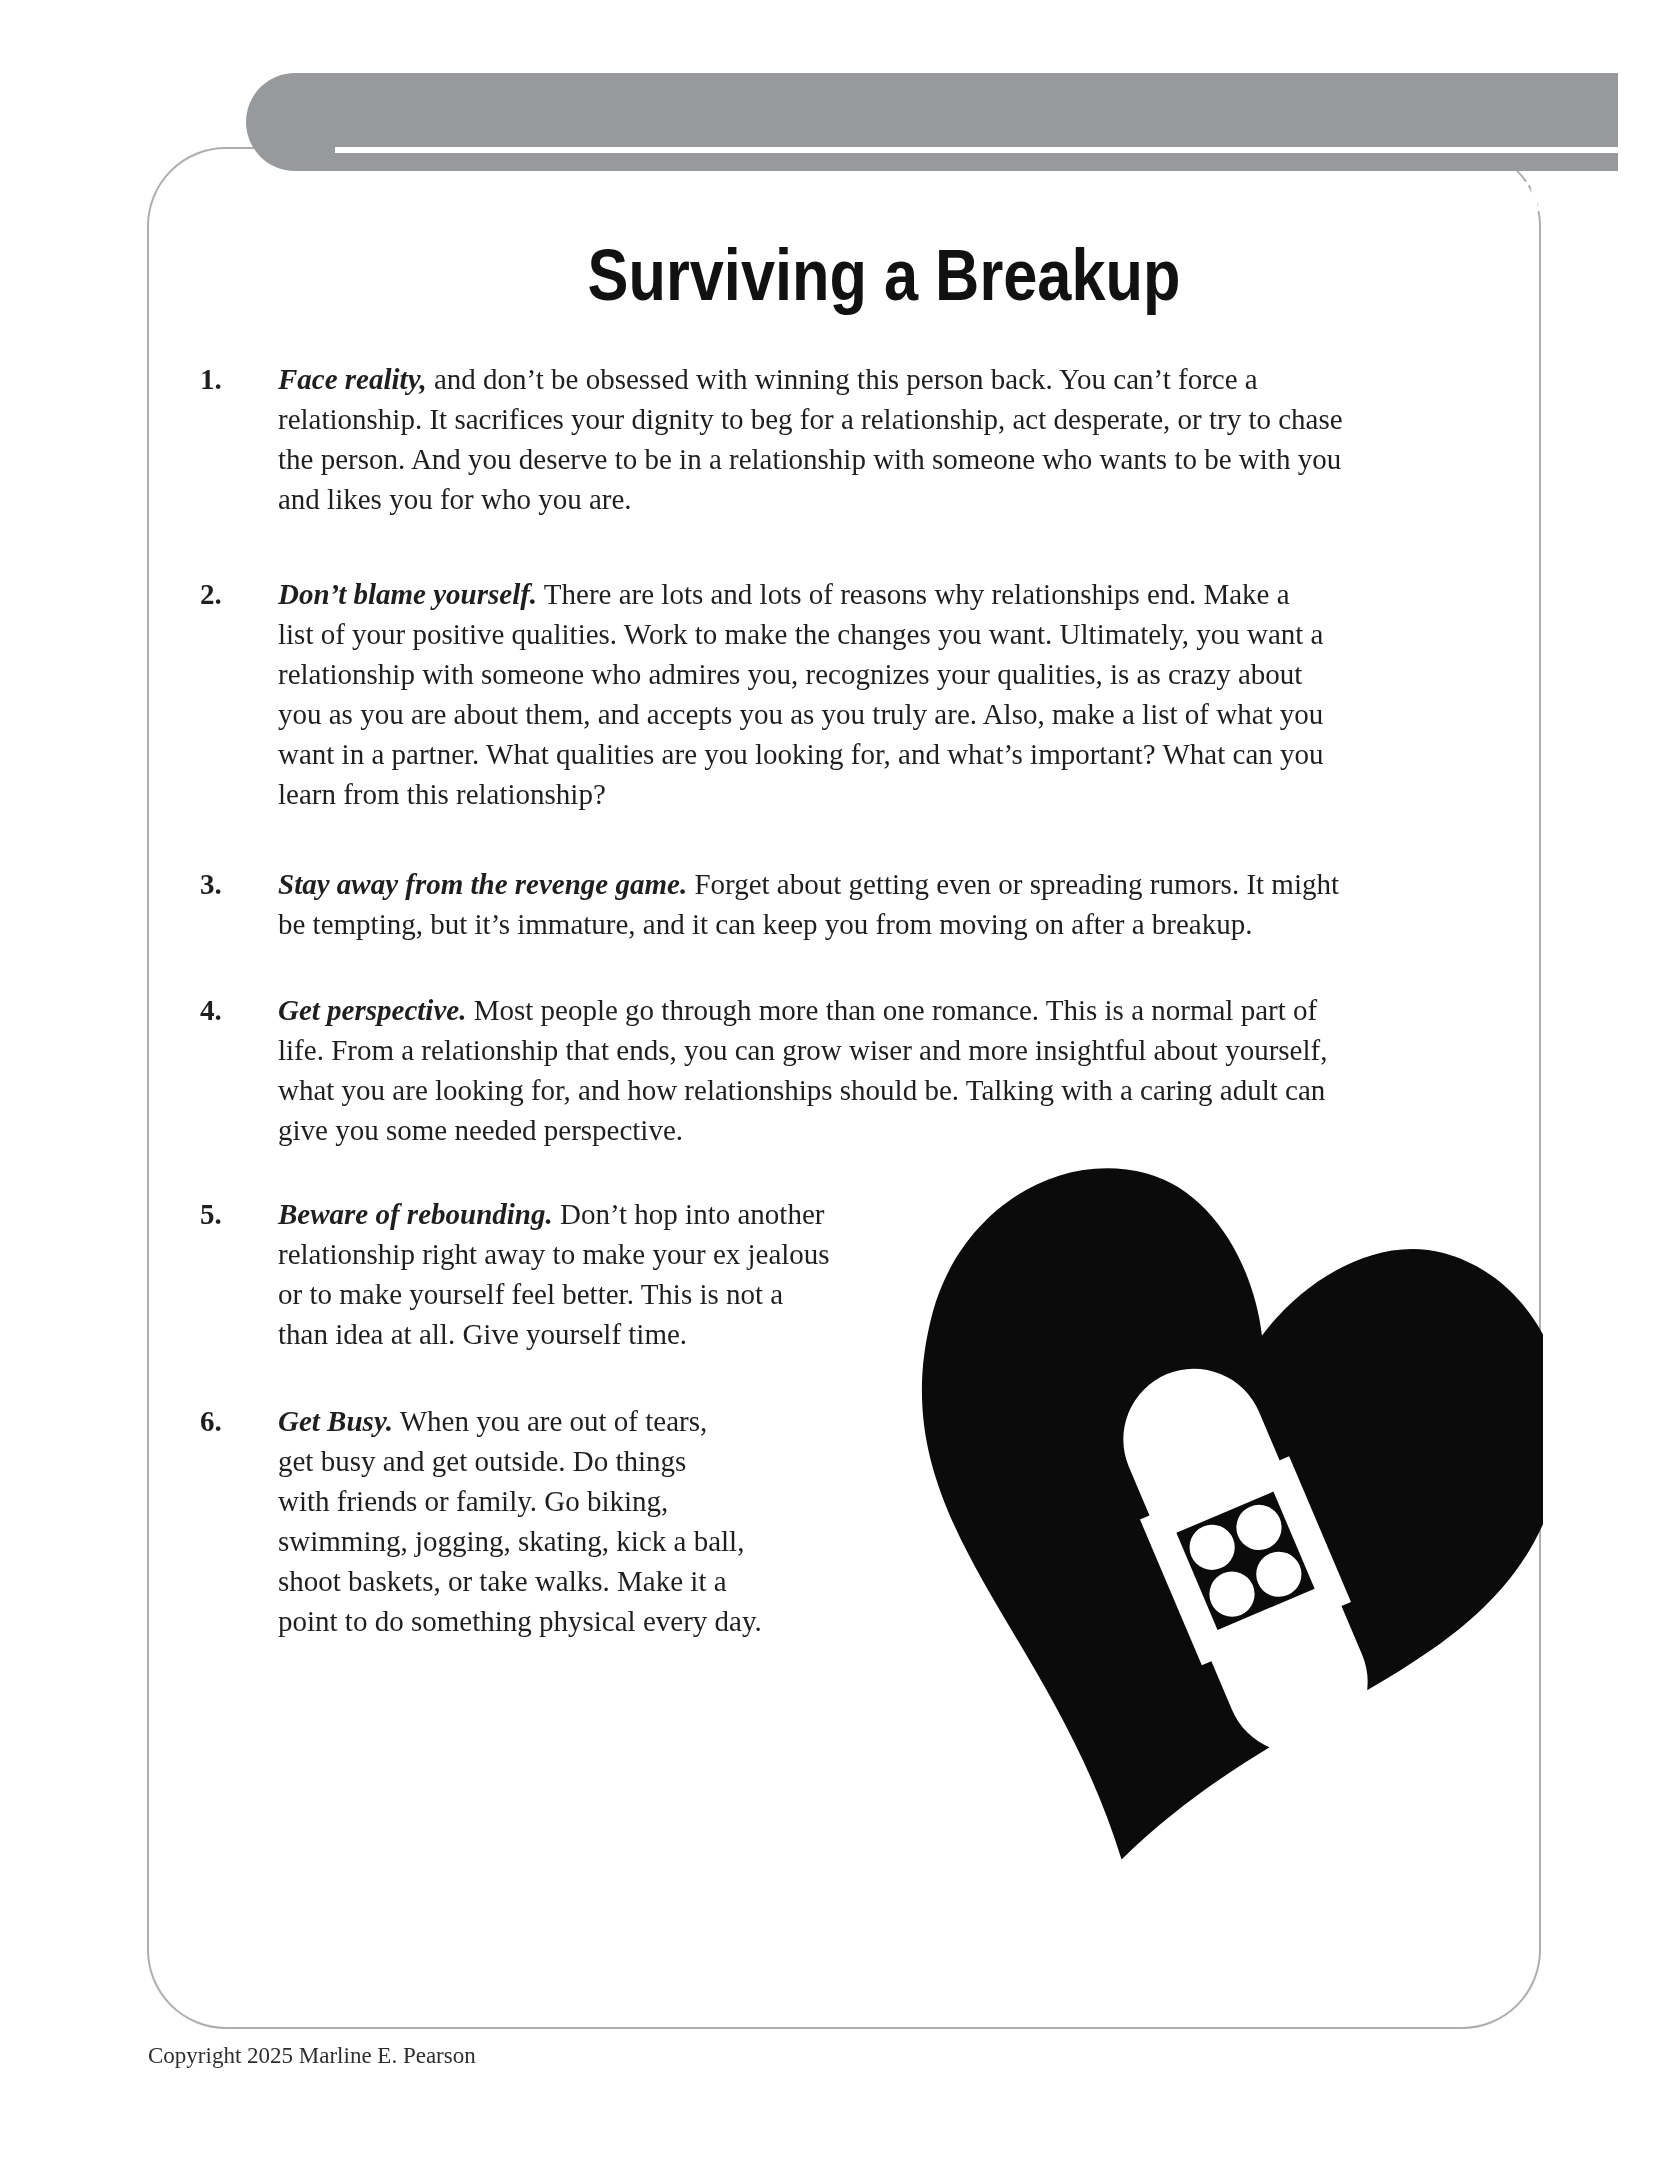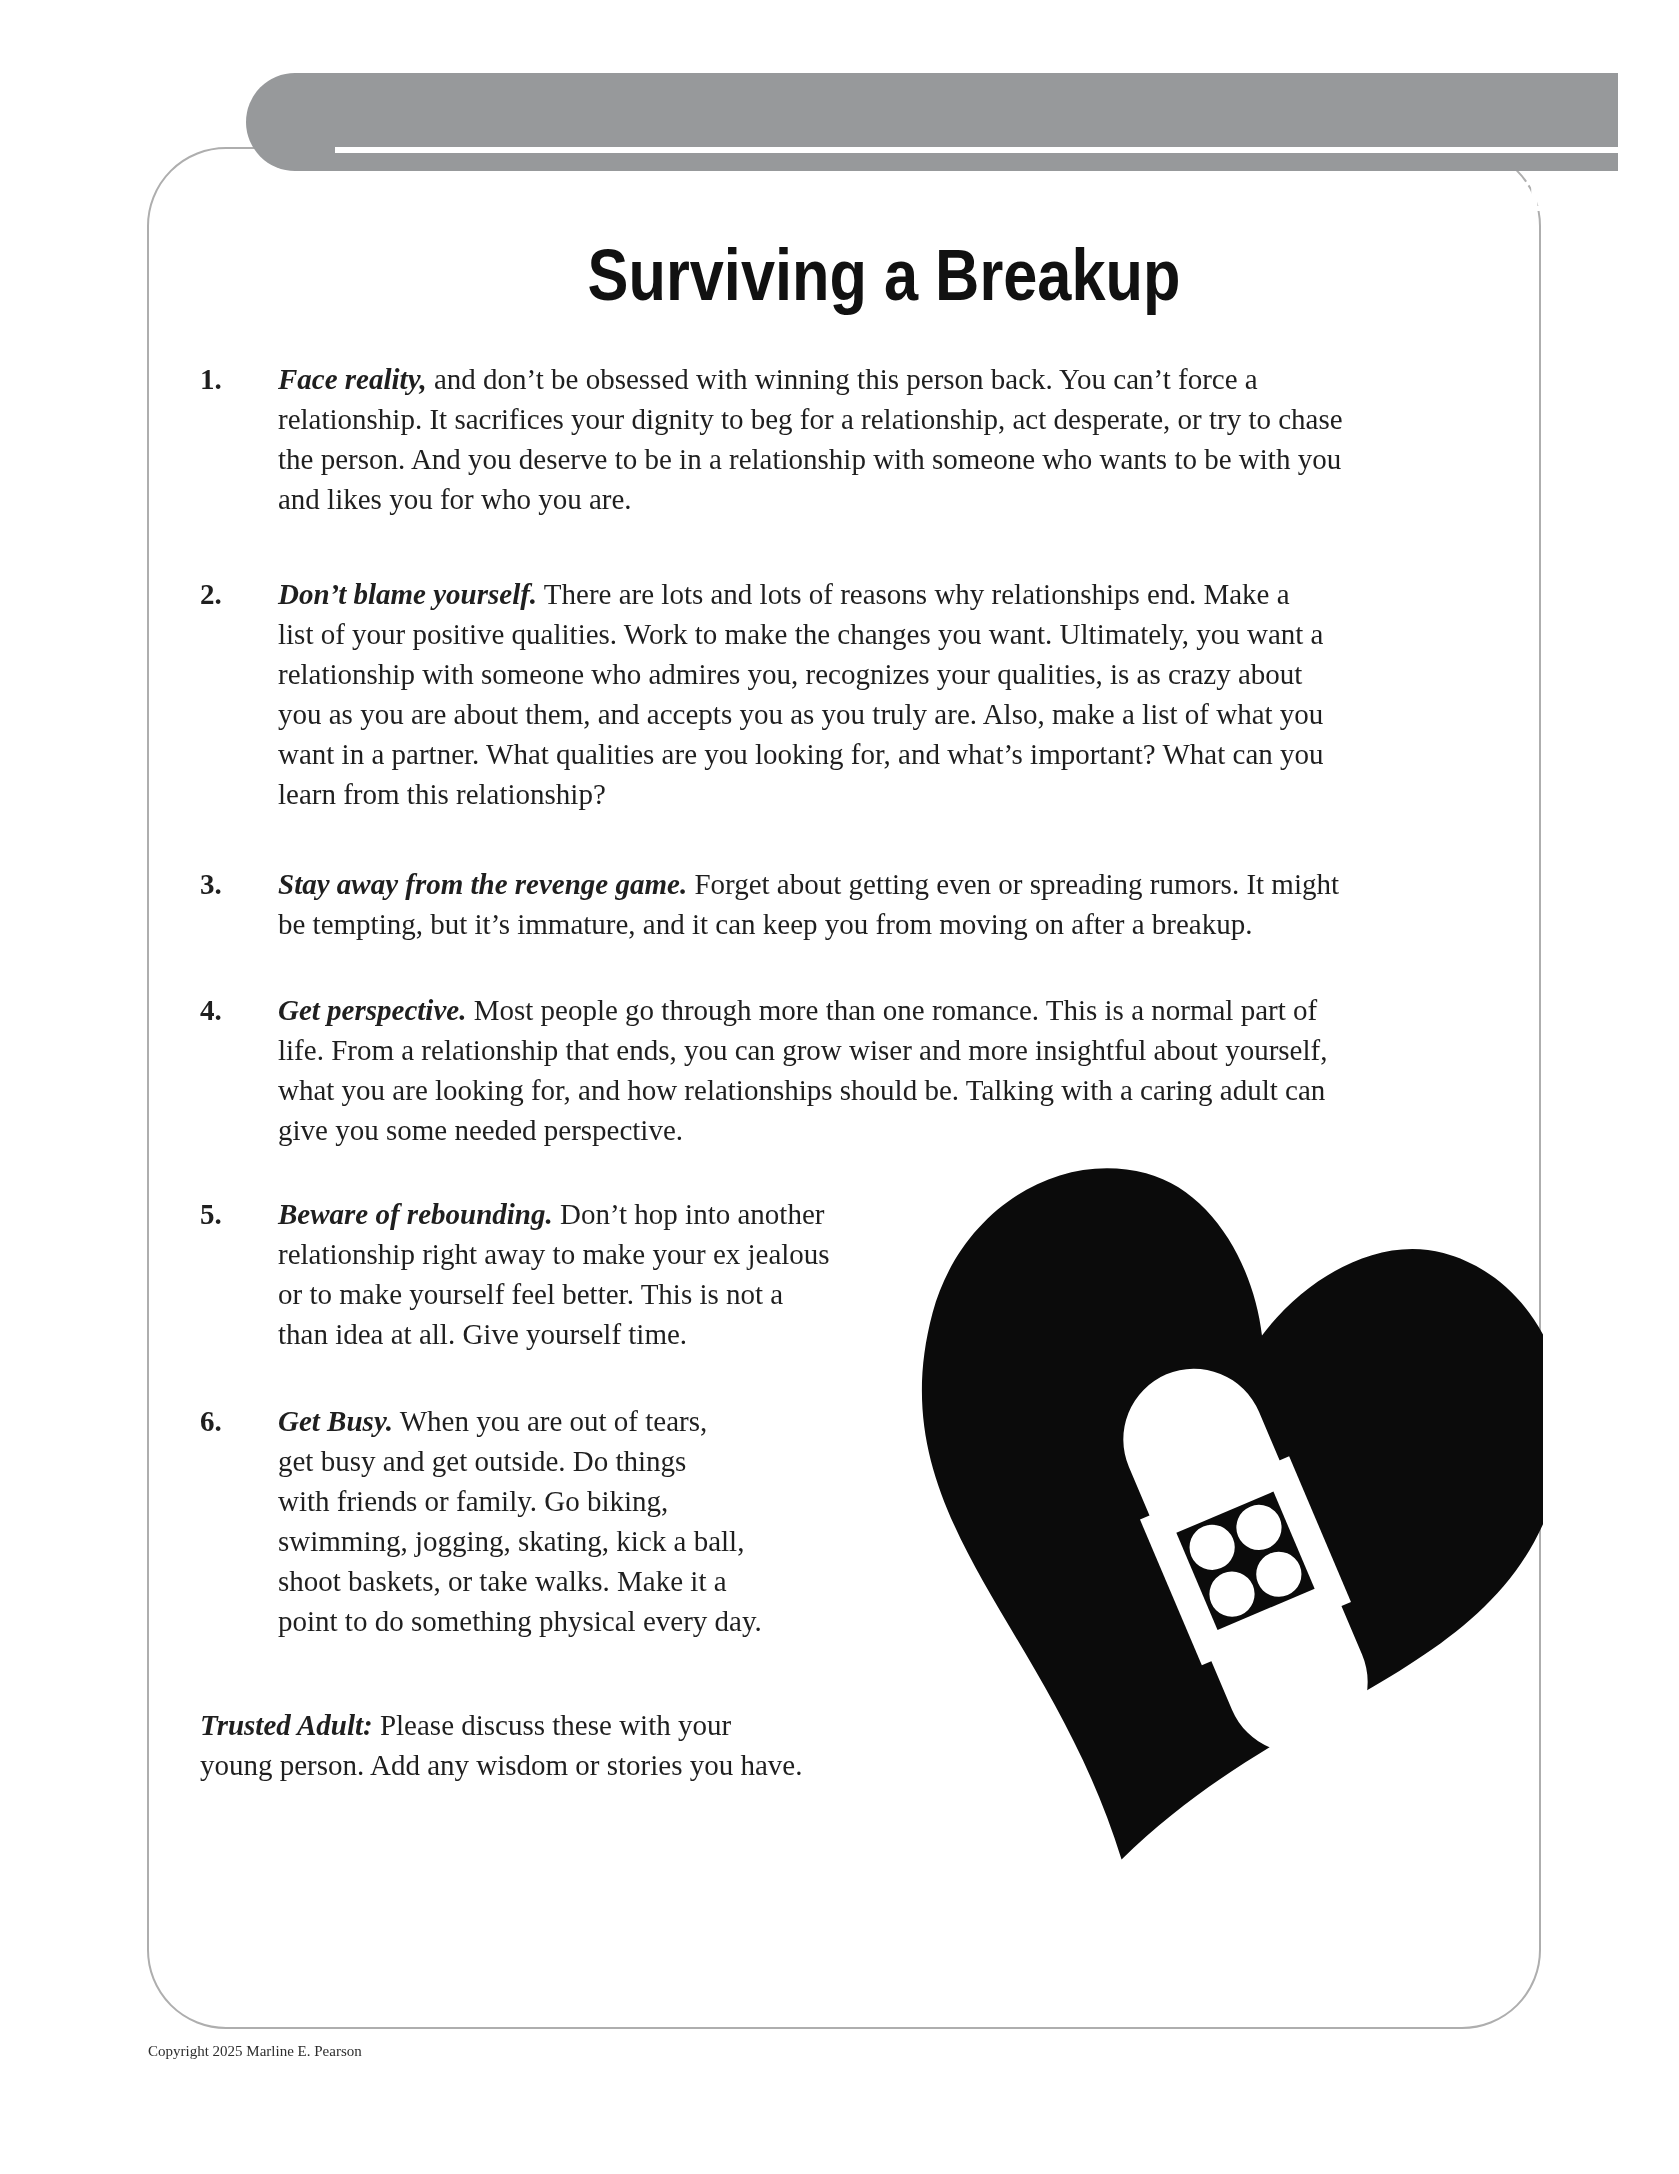--- a/index.html
+++ b/index.html
@@ -43,21 +43,21 @@
   #item-4{top:990px;width:1281px;}
   #item-5{top:1194px;width:725px;}
   #item-6{top:1401px;width:706px;}
 
   #trusted-adult{position:absolute;left:200px;top:1705px;width:772px;font-size:29px;line-height:40px;z-index:2;}
   #trusted-adult p{margin:0;white-space:pre-line;}
 
   #signature-row{position:absolute;left:200px;top:1886px;font-size:29px;line-height:40px;z-index:2;white-space:nowrap;}
   #signature-line{display:inline-block;width:501px;height:1em;border-bottom:2.8px solid #222222;margin-left:11.3px;}
 
-  #footer-copyright{position:absolute;left:148px;top:2043px;font-size:15px;color:#2e2e2e;z-index:2;}
+  #footer-copyright{position:absolute;left:148px;top:2043px;font-size:23px;color:#2e2e2e;z-index:2;}
 </style>
 </head>
 <body>
 
 <div id="page">
 
   <div id="content-border"></div>
 
   <svg id="artwork" viewBox="0 0 758 845" xmlns="http://www.w3.org/2000/svg">
     <g transform="rotate(15 400 420)">
@@ -122,22 +122,18 @@
   <div class="item" id="item-6">
     <span class="num">6.</span>
     <p><b>Get Busy.</b><span> When you are out of tears,
 get busy and get outside. Do things
 with friends or family. Go biking,
 swimming, jogging, skating, kick a ball,
 shoot baskets, or take walks. Make it a
 point to do something physical every day.</span></p>
   </div>
 
-  <div id="trusted-adult">
-    <p><b>Trusted Adult:</b><span> Please discuss these with your
-young person. Add any wisdom or stories you have.</span></p>
-  </div>
 
 
   <div id="footer-copyright">Copyright 2025 Marline E. Pearson</div>
 
 </div>
 
 
 </body></html>

